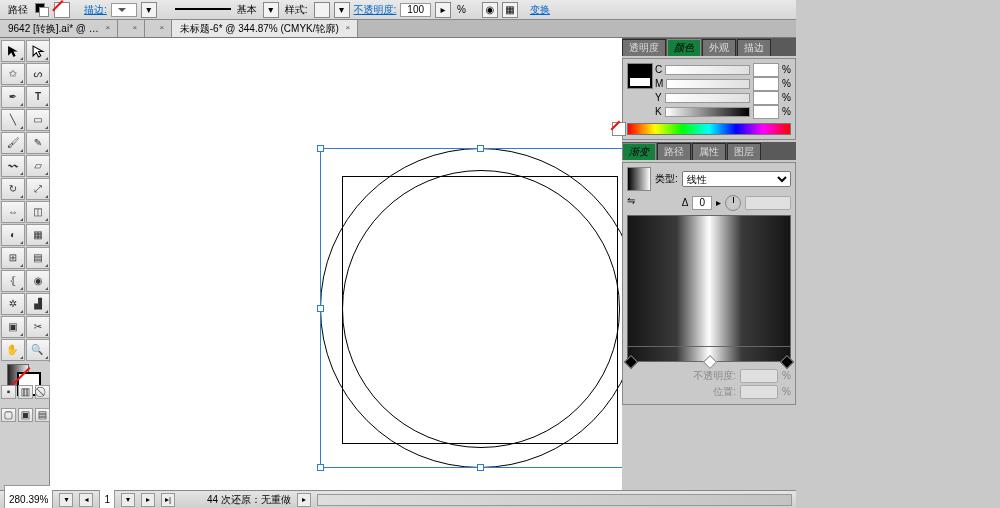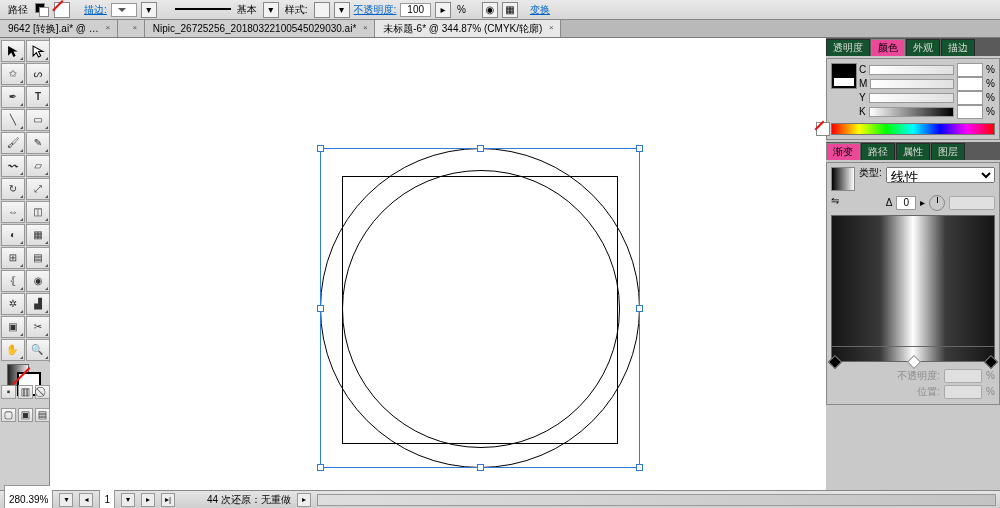--- a/index.html
+++ b/index.html
@@ -1,16 +1,16 @@
 <!DOCTYPE html>
 <html><head>
 <meta charset="utf-8">
 <style>
 html,body{margin:0;padding:0;font:10px/12px "Helvetica Neue",Arial,sans-serif;background:#c9c9c9;color:#000;width:1000px;height:508px;overflow:hidden;}
-.ui{display:grid;grid-template-rows:20px 18px 1fr 18px;width:1000px;height:508px;border-radius:19px;}
+.ui{display:grid;grid-template-rows:20px 18px 1fr 18px;width:796px;height:508px;border-radius:19px;}
 .tb{background:linear-gradient(#e9e9e9,#d7d7d7);border-bottom:1px solid #888;display:flex;align-items:center;gap:4px;padding:0 6px;font-size:10px;}
 .tb .lab{padding:0 2px;}
 .tb .num{border:1px solid #999;background:#fff;padding:0 6px;height:12px;display:flex;align-items:center;}
 .tb .line{width:56px;height:6px;border-top:2px solid #000;margin-top:4px;}
 .tb a{color:#06c;text-decoration:underline;cursor:pointer;}
 .tb .sw{width:14px;height:14px;position:relative;margin:0 1px;}
 .tb .sw .bw{position:absolute;left:0;top:0;width:8px;height:8px;background:#000;border:1px solid #888;}
 .tb .sw .bw2{position:absolute;left:4px;top:4px;width:8px;height:8px;background:#fff;border:1px solid #888;}
 .tb .nf{width:14px;height:14px;border:1px solid #888;background:#fff;position:relative;}
 .tb .nf::after{content:"";position:absolute;inset:0;border-top:2px solid #e11;transform:rotate(-45deg);transform-origin:center;}
@@ -26,36 +26,36 @@
 .tc svg{width:13px;height:13px;}
 .canvas{background:#fff;position:relative;overflow:hidden;}
 .art{position:absolute;left:270px;top:110px;width:320px;height:320px;}
 .bb{position:absolute;inset:0;border:1px solid #2e7bd6;}
 .hnd{position:absolute;width:5px;height:5px;background:#fff;border:1px solid #2e7bd6;}
 .iq{position:absolute;left:22px;top:28px;width:274px;height:266px;border:1px solid #000;}
 .oc{position:absolute;left:0;top:0;width:318px;height:318px;border:1px solid #000;border-radius:50%;}
 .ic2{position:absolute;left:22px;top:22px;width:276px;height:276px;border:1px solid #000;border-radius:50%;}
 .panels{background:#c9c9c9;display:flex;flex-direction:column;gap:2px;}
 .ptabs{display:flex;background:#5a5a5a;height:18px;align-items:flex-end;font-size:10px;gap:0;}
-.ptab{padding:2px 6px;color:#ddd;background:#14532d;border:1px solid #2a2a2a;border-bottom:0;margin-right:1px;}
-.ptab.on{background:#ec4899;color:#000;border-color:#888;}
+.ptab{padding:2px 6px;color:#ddd;background:#737373;border:1px solid #2a2a2a;border-bottom:0;margin-right:1px;}
+.ptab.on{background:#15803d;color:#000;border-color:#888;font-style:italic;}
 .pnl{background:#c9c9c9;border:1px solid #888;padding:4px;font-size:10px;}
 .color .sw2{display:flex;gap:2px;align-items:flex-start;}
 .color .big{width:24px;height:24px;background:#000;border:1px solid #888;position:relative;}
 .color .big .nf2{position:absolute;left:2px;top:14px;width:20px;height:8px;background:#fff;}
 .slds{flex:1;}
 .srow{display:flex;align-items:center;gap:3px;height:14px;}
 .srow .sl{flex:1;height:8px;background:linear-gradient(90deg,#fff,#e0e0e0);border:1px solid #999;}
 .srow .v{width:24px;height:12px;background:#fff;border:1px solid #999;}
 .spectrum{height:10px;margin-top:4px;background:linear-gradient(90deg,#f00,#ff0,#0f0,#0ff,#00f,#f0f,#f00);border:1px solid #777;position:relative;}
 .spectrum .nfi{position:absolute;left:-16px;top:-2px;width:12px;height:12px;background:#fff;border:1px solid #888;}
 .spectrum .nfi::after{content:"";position:absolute;inset:0;border-top:2px solid #e11;transform:rotate(-45deg);}
-.grad .gsel{display:flex;align-items:flex-start;gap:4px;margin-bottom:4px;}
+.grad .gsel{display:flex;align-items:center;gap:4px;margin-bottom:4px;}
 .grad .gsw{width:22px;height:22px;background:linear-gradient(90deg,#000,#fff);border:1px solid #888;}
-.grad select{flex:1;font-size:14px;height:16px;}
+.grad select{flex:1;font-size:10px;height:16px;}
 .grad .ang{display:flex;align-items:center;gap:4px;margin-bottom:4px;}
 .grad .angc{width:14px;height:14px;border:1px solid #888;border-radius:50%;position:relative;}
 .grad .angc::after{content:"";position:absolute;left:7px;top:1px;width:1px;height:6px;background:#000;}
 .grad .gprev{height:130px;background:linear-gradient(90deg,#151515 0%,#3a3a3a 30%,#fefefe 50%,#3a3a3a 70%,#151515 100%);border:1px solid #666;}
 .grad .gstops{height:14px;border:1px solid #666;border-top:0;background:linear-gradient(90deg,#151515 0%,#3a3a3a 30%,#fefefe 50%,#3a3a3a 70%,#151515 100%);position:relative;}
 .grad .gstops .st{position:absolute;bottom:-6px;width:8px;height:8px;background:#000;border:1px solid #888;transform:rotate(45deg);}
 .grad .dis{color:#8a8a8a;margin-top:6px;}
 .grad .dis .row{display:flex;justify-content:flex-end;align-items:center;gap:4px;height:16px;}
 .grad .pill{width:36px;height:12px;border:1px solid #aaa;background:#e0e0e0;border-radius:2px;}
 .status{background:linear-gradient(#e5e5e5,#cfcfcf);border-top:1px solid #888;display:flex;align-items:center;font-size:10px;gap:6px;padding:0 4px;}
@@ -108,21 +108,20 @@
 
   <div class="tabbar">
     <div class="tab">
         <span>9642  [转换].ai* @ …</span>
         <span class="x">×</span>
       </div>
     <div class="tab">
         <span class="x">×</span>
       </div>
     <div class="tab">
-        <span>Nipic_26725256_20180322100545029030.ai*</span>
         <span class="x">×</span>
       </div>
     <div class="tab active">
         <span>未标题-6* @ 344.87% (CMYK/轮廓)</span>
         <span class="x">×</span>
       </div>
   </div>
 
   <div class="mid">
     <div class="tools">

